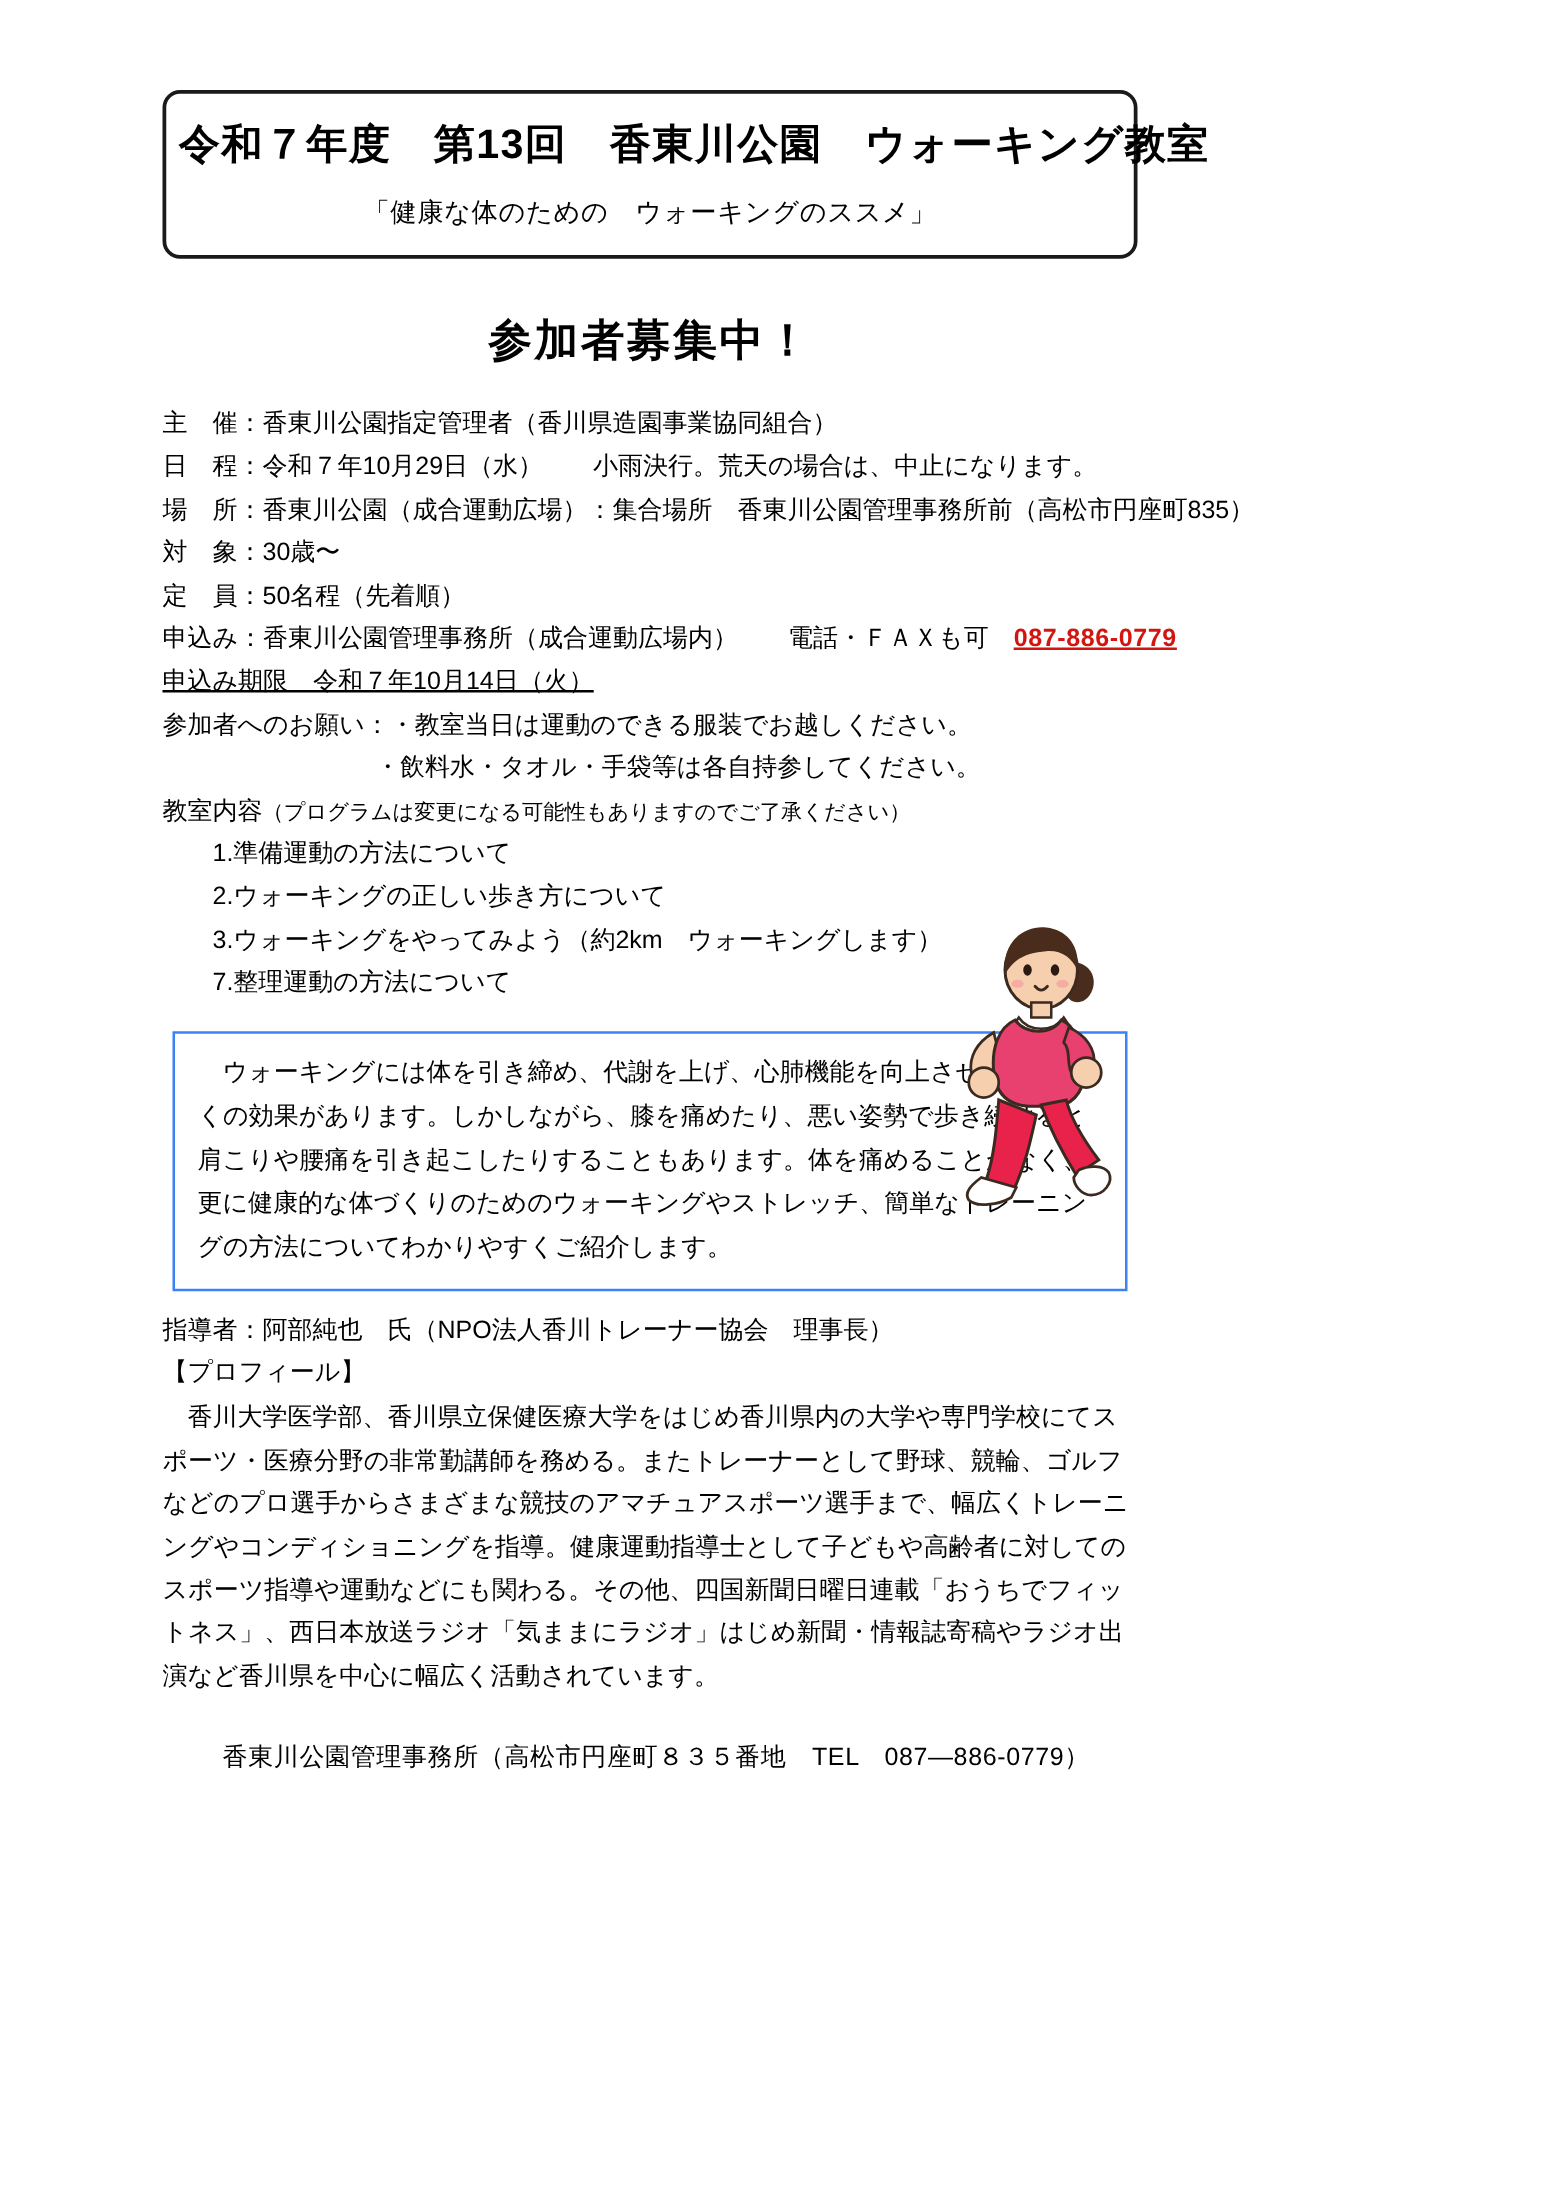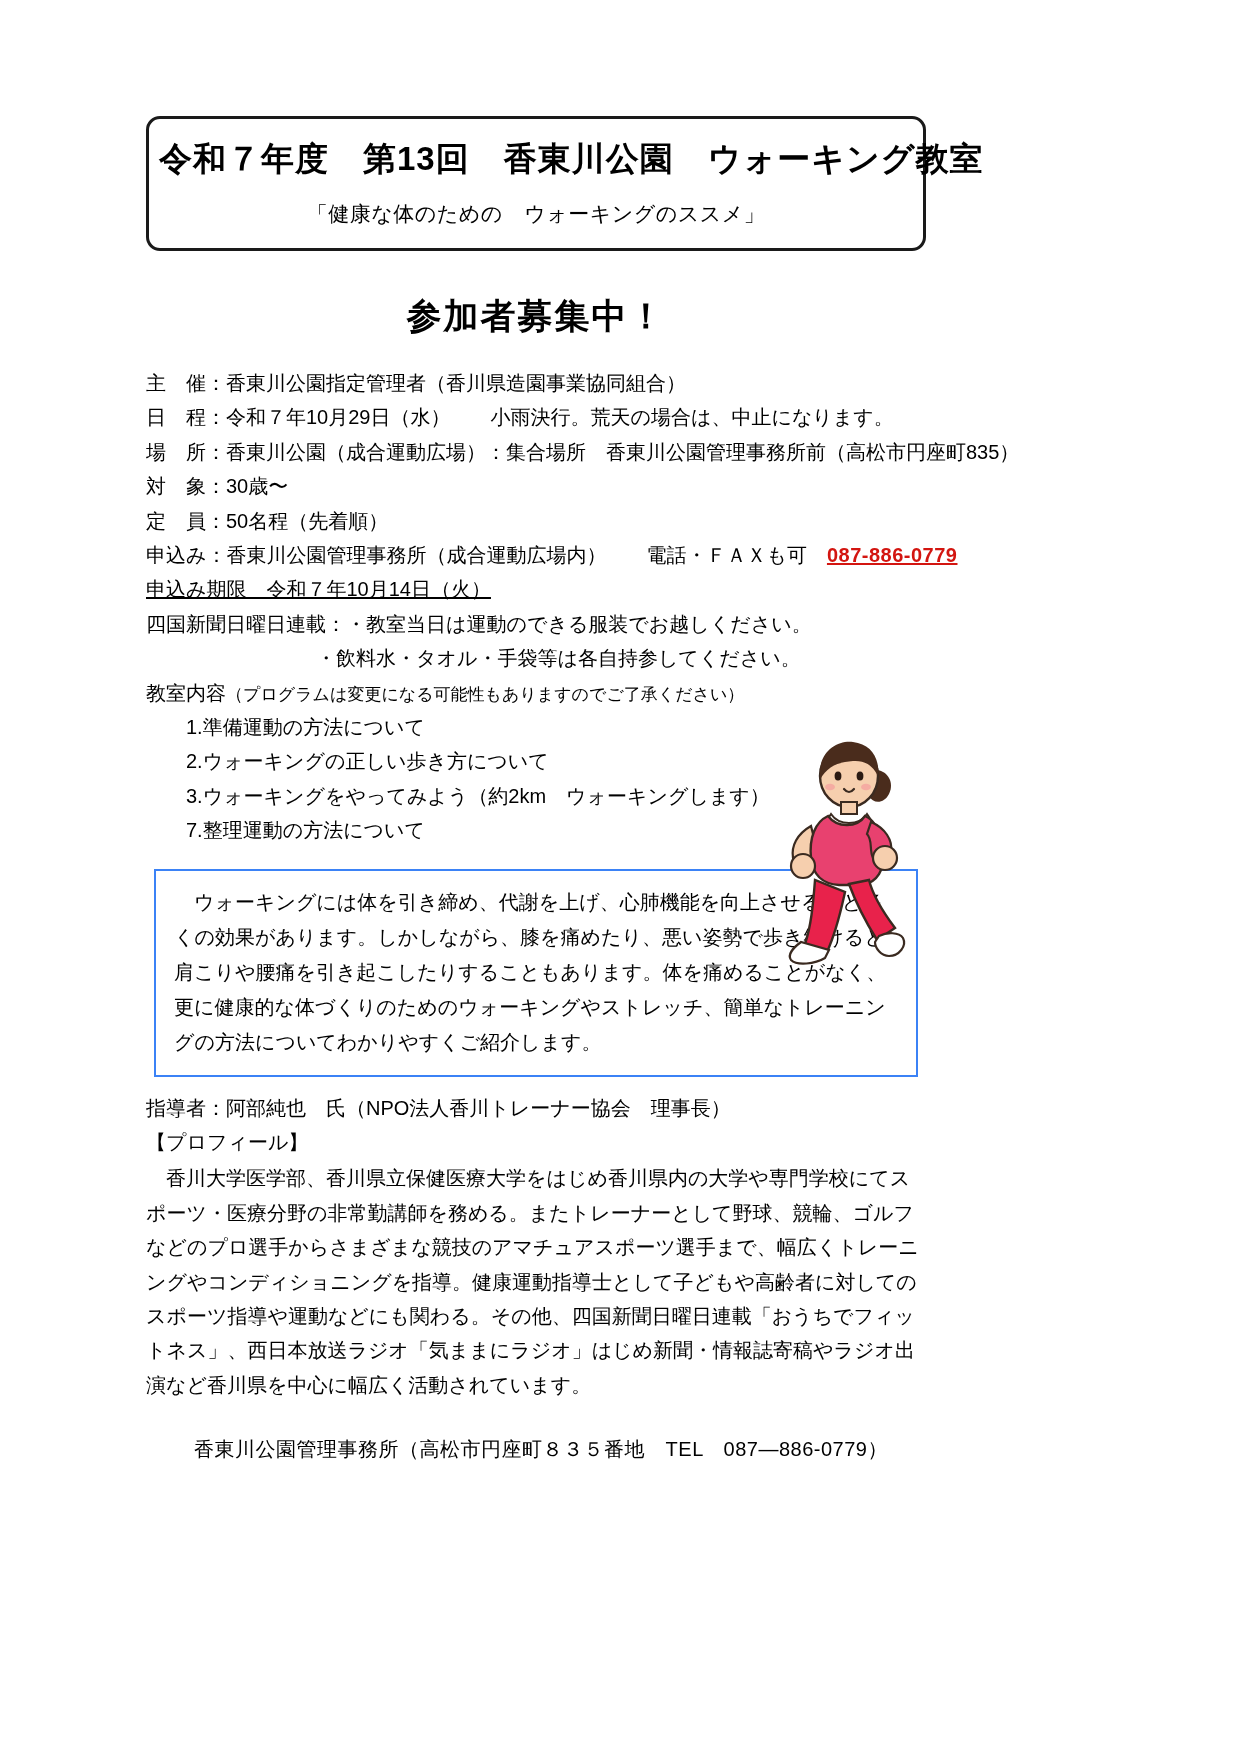--- a/index.html
+++ b/index.html
@@ -10,25 +10,25 @@
   body {
     width: 1241px;
     height: 1755px;
     font-family: "Liberation Sans", "DejaVu Sans", sans-serif;
     color: #000000;
     position: relative;
     overflow: hidden;
   }
   .page {
     position: absolute;
-    left: 16px; top: 0;
+    left: 0; top: 0;
     width: 1040px;
     height: 1755px;
     box-sizing: border-box;
-    padding: 116px 130px 0 130px;
+    padding: 72px 130px 0 130px;
   }
 
   
   .title-box {
     border: 3px solid #1a1a1a;
     border-radius: 14px;
     padding: 18px 10px 20px 10px;
     text-align: center;
     margin-bottom: 42px;
   }
@@ -202,21 +202,21 @@
     <div class="info-row">
       <span class="info-label">定　員：</span><span class="info-val">50名程（先着順）</span>
     </div>
     <div class="info-row">
       <span class="info-label">申込み：</span><span class="info-val">香東川公園管理事務所（成合運動広場内）　　電話・ＦＡＸも可　</span><span class="phone">087-886-0779</span>
     </div>
     <div class="info-row">
       <span class="underline-row">申込み期限　令和７年10月14日（火）</span>
     </div>
     <div class="info-row">
-      <span class="info-label">四国新聞日曜日連載：</span><span class="info-val">・教室当日は運動のできる服装でお越しください。</span>
+      <span class="info-label">参加者へのお願い：</span><span class="info-val">・教室当日は運動のできる服装でお越しください。</span>
     </div>
     <div class="info-row indent-1">
       <span class="info-val">・飲料水・タオル・手袋等は各自持参してください。</span>
     </div>
     <div class="info-row">
       <span>教室内容</span><span class="small-note">（プログラムは変更になる可能性もありますのでご了承ください）</span>
     </div>
     <div class="info-row indent-prog">
       <span>1.準備運動の方法について</span>
     </div>

